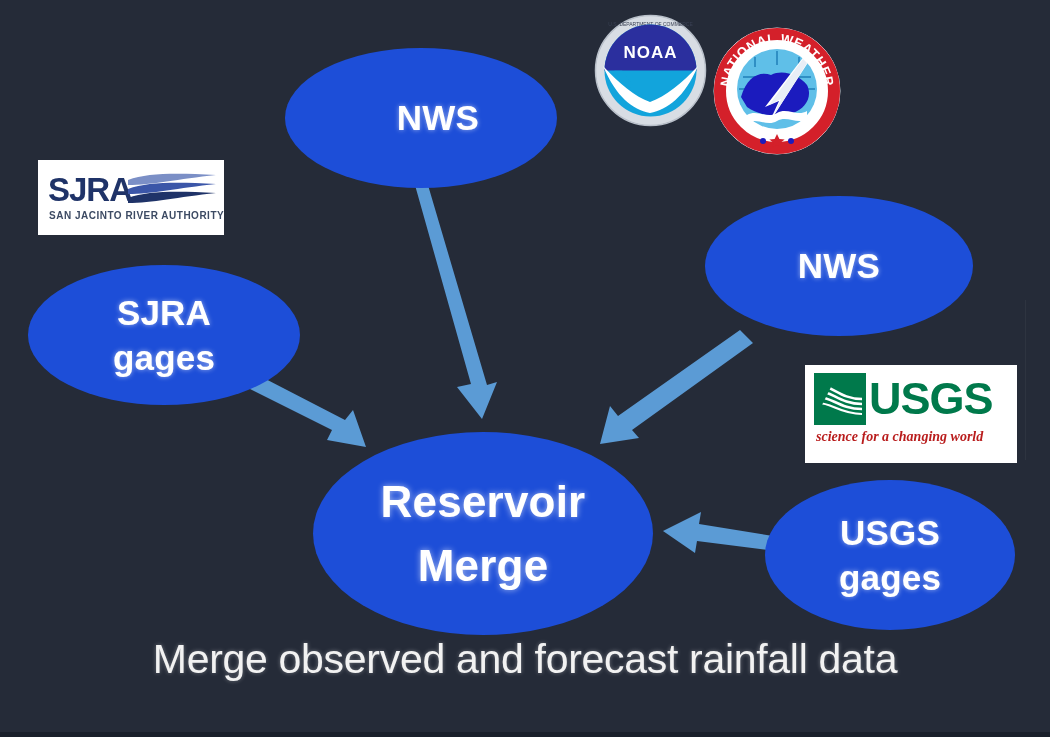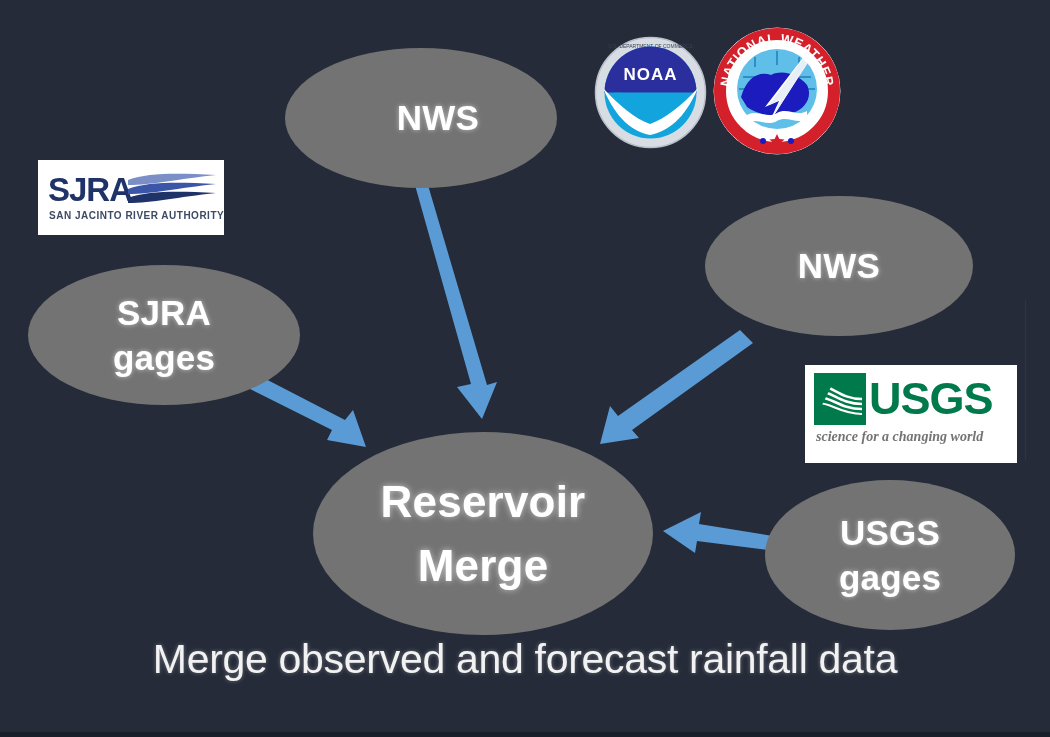--- a/index.html
+++ b/index.html
@@ -31,21 +31,21 @@
     left: 1025px;
     width: 1px;
     height: 160px;
     background: rgba(255,255,255,0.045);
   }
 
   
   .node {
     position: absolute;
     border-radius: 50%;
-    background: #737373;
+    background: #1d4ed8;
     display: flex;
     flex-direction: column;
     align-items: center;
     justify-content: center;
     color: #ffffff;
     text-align: center;
     line-height: 1.30;
     letter-spacing: 0.2px;
     text-shadow: 0 0 5px rgba(255,255,255,0.55);
     box-sizing: border-box;
@@ -141,29 +141,29 @@
     color: #00794b;
     letter-spacing: -1px;
     line-height: 0.95;
     margin-left: 3px;
   }
   .usgs-tag {
     font-family: "Liberation Serif", serif;
     font-style: italic;
     font-weight: bold;
     font-size: 14px;
-    color: #737373;
+    color: #b91c1c;
     margin-top: 4px;
     margin-left: 2px;
     white-space: nowrap;
   }
 
   
   .circ-logo { position: absolute; }
-  #logo-noaa { left: 594px; top: 36px; width: 113px; height: 113px; }
+  #logo-noaa { left: 594px; top: 14px; width: 113px; height: 113px; }
   #logo-nws  { left: 713px; top: 27px; width: 128px; height: 128px; }
 
   
   #caption {
     position: absolute;
     left: 0; right: 0;
     top: 636px;
     text-align: center;
     color: #f2f2f2;
     font-family: "Liberation Sans", sans-serif;

